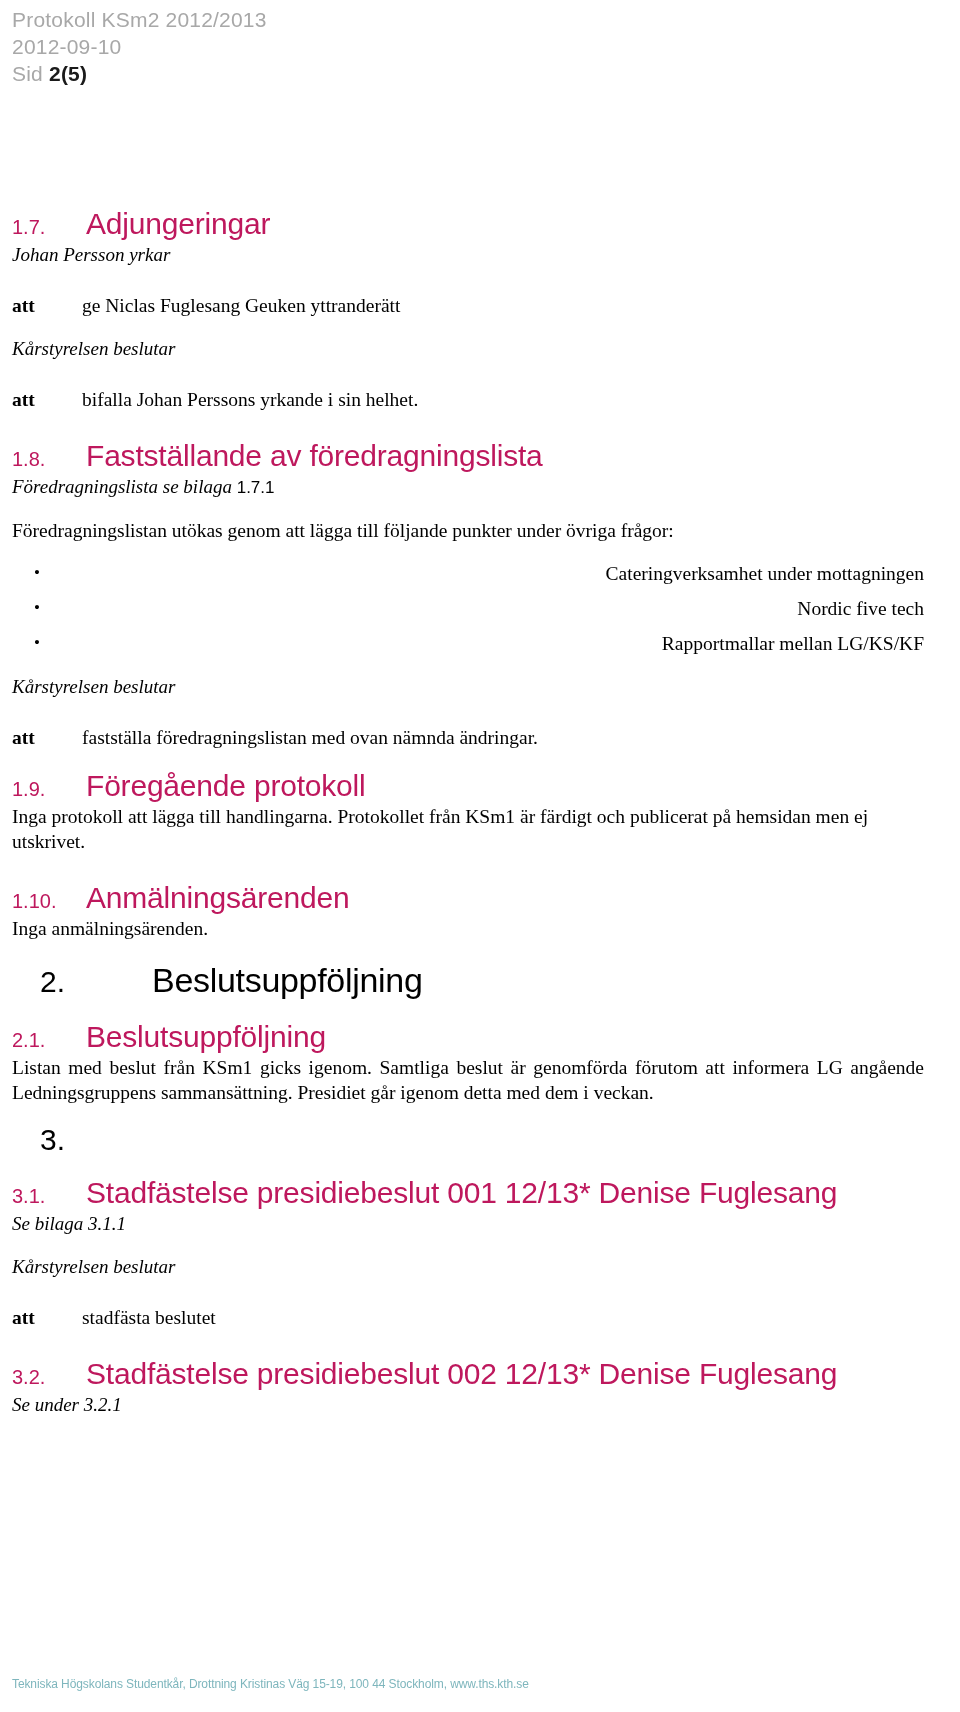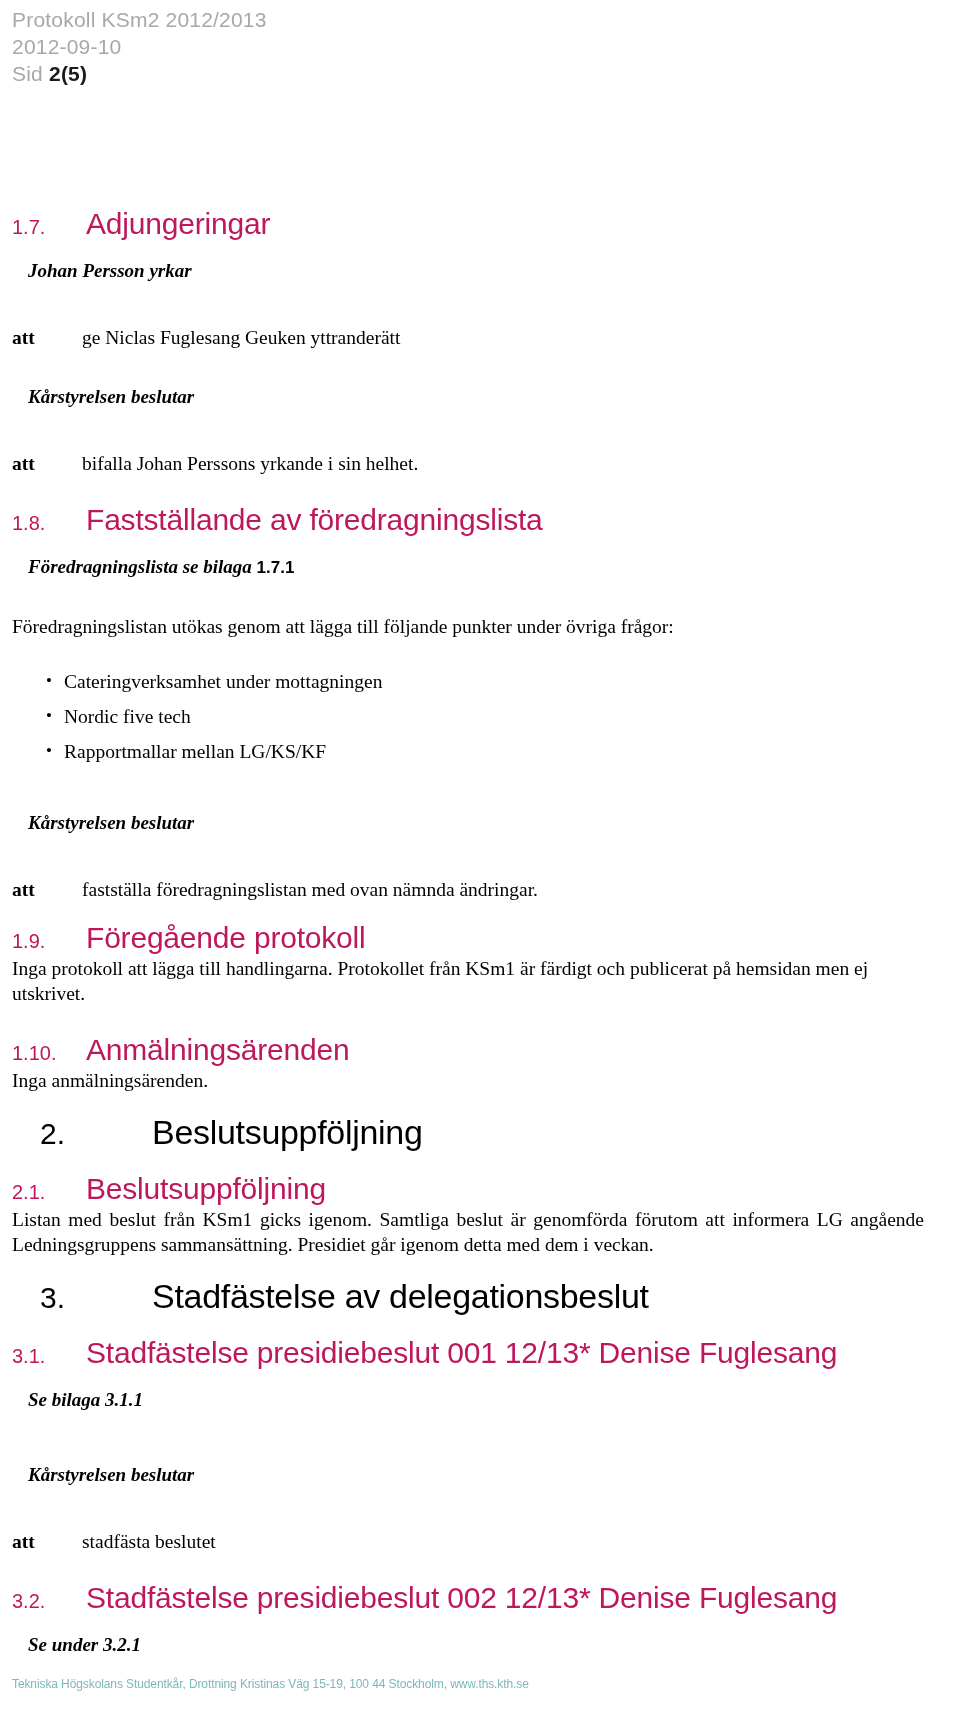--- a/index.html
+++ b/index.html
@@ -104,23 +104,22 @@
     padding: 0;
     color: #000;
   }
   .para.justify { text-align: justify; }
 
   .italic {
     font-family: "Liberation Serif", serif;
     font-style: italic;
     font-size: 19px;
     line-height: 25px;
-    margin: 16px;
+    margin: 0;
     color: #000;
-    font-weight: bold;
   }
   .italic .plain-num {
     font-family: "Liberation Sans", sans-serif;
     font-style: normal;
     font-size: 17px;
   }
 
   
   .att-row {
     display: flex;
@@ -132,22 +131,23 @@
   .att-row .att-label {
     font-weight: bold;
     flex: 0 0 70px;
     width: 70px;
   }
   .att-row .att-text { flex: 1 1 auto; margin-top: 8px; }
 
   
   .bullet-list {
     list-style: none;
-    margin: 12px;
-    padding: 0;
+    margin: 0;
+    padding: 0;
+    text-align: right;
   }
   .bullet-list li {
     position: relative;
     padding-left: 40px;
     font-family: "Liberation Serif", serif;
     font-size: 19.5px;
     line-height: 25px;
   }
   .bullet-list li::before {
     content: "\2022";
@@ -259,21 +259,20 @@
     <div class="h2">
       <span class="num">2.1.</span>
       <span class="txt">Beslutsuppföljning</span>
     </div>
     <p class="para justify">Listan med beslut från KSm1 gicks igenom. Samtliga beslut är genomförda förutom att informera LG angående Ledningsgruppens sammansättning. Presidiet går igenom detta med dem i veckan.</p>
 
     <div class="gap-s"></div>
 
     <div class="h1">
       <span class="num">3.</span>
-      <span class="txt">Stadfästelse av delegationsbeslut</span>
     </div>
 
     <div class="gap-s"></div>
 
     <div class="h2">
       <span class="num">3.1.</span>
       <span class="txt">Stadfästelse presidiebeslut 001 12/13*  Denise Fuglesang</span>
     </div>
     <p class="italic">Se bilaga 3.1.1</p>
     <div class="gap-s"></div>

